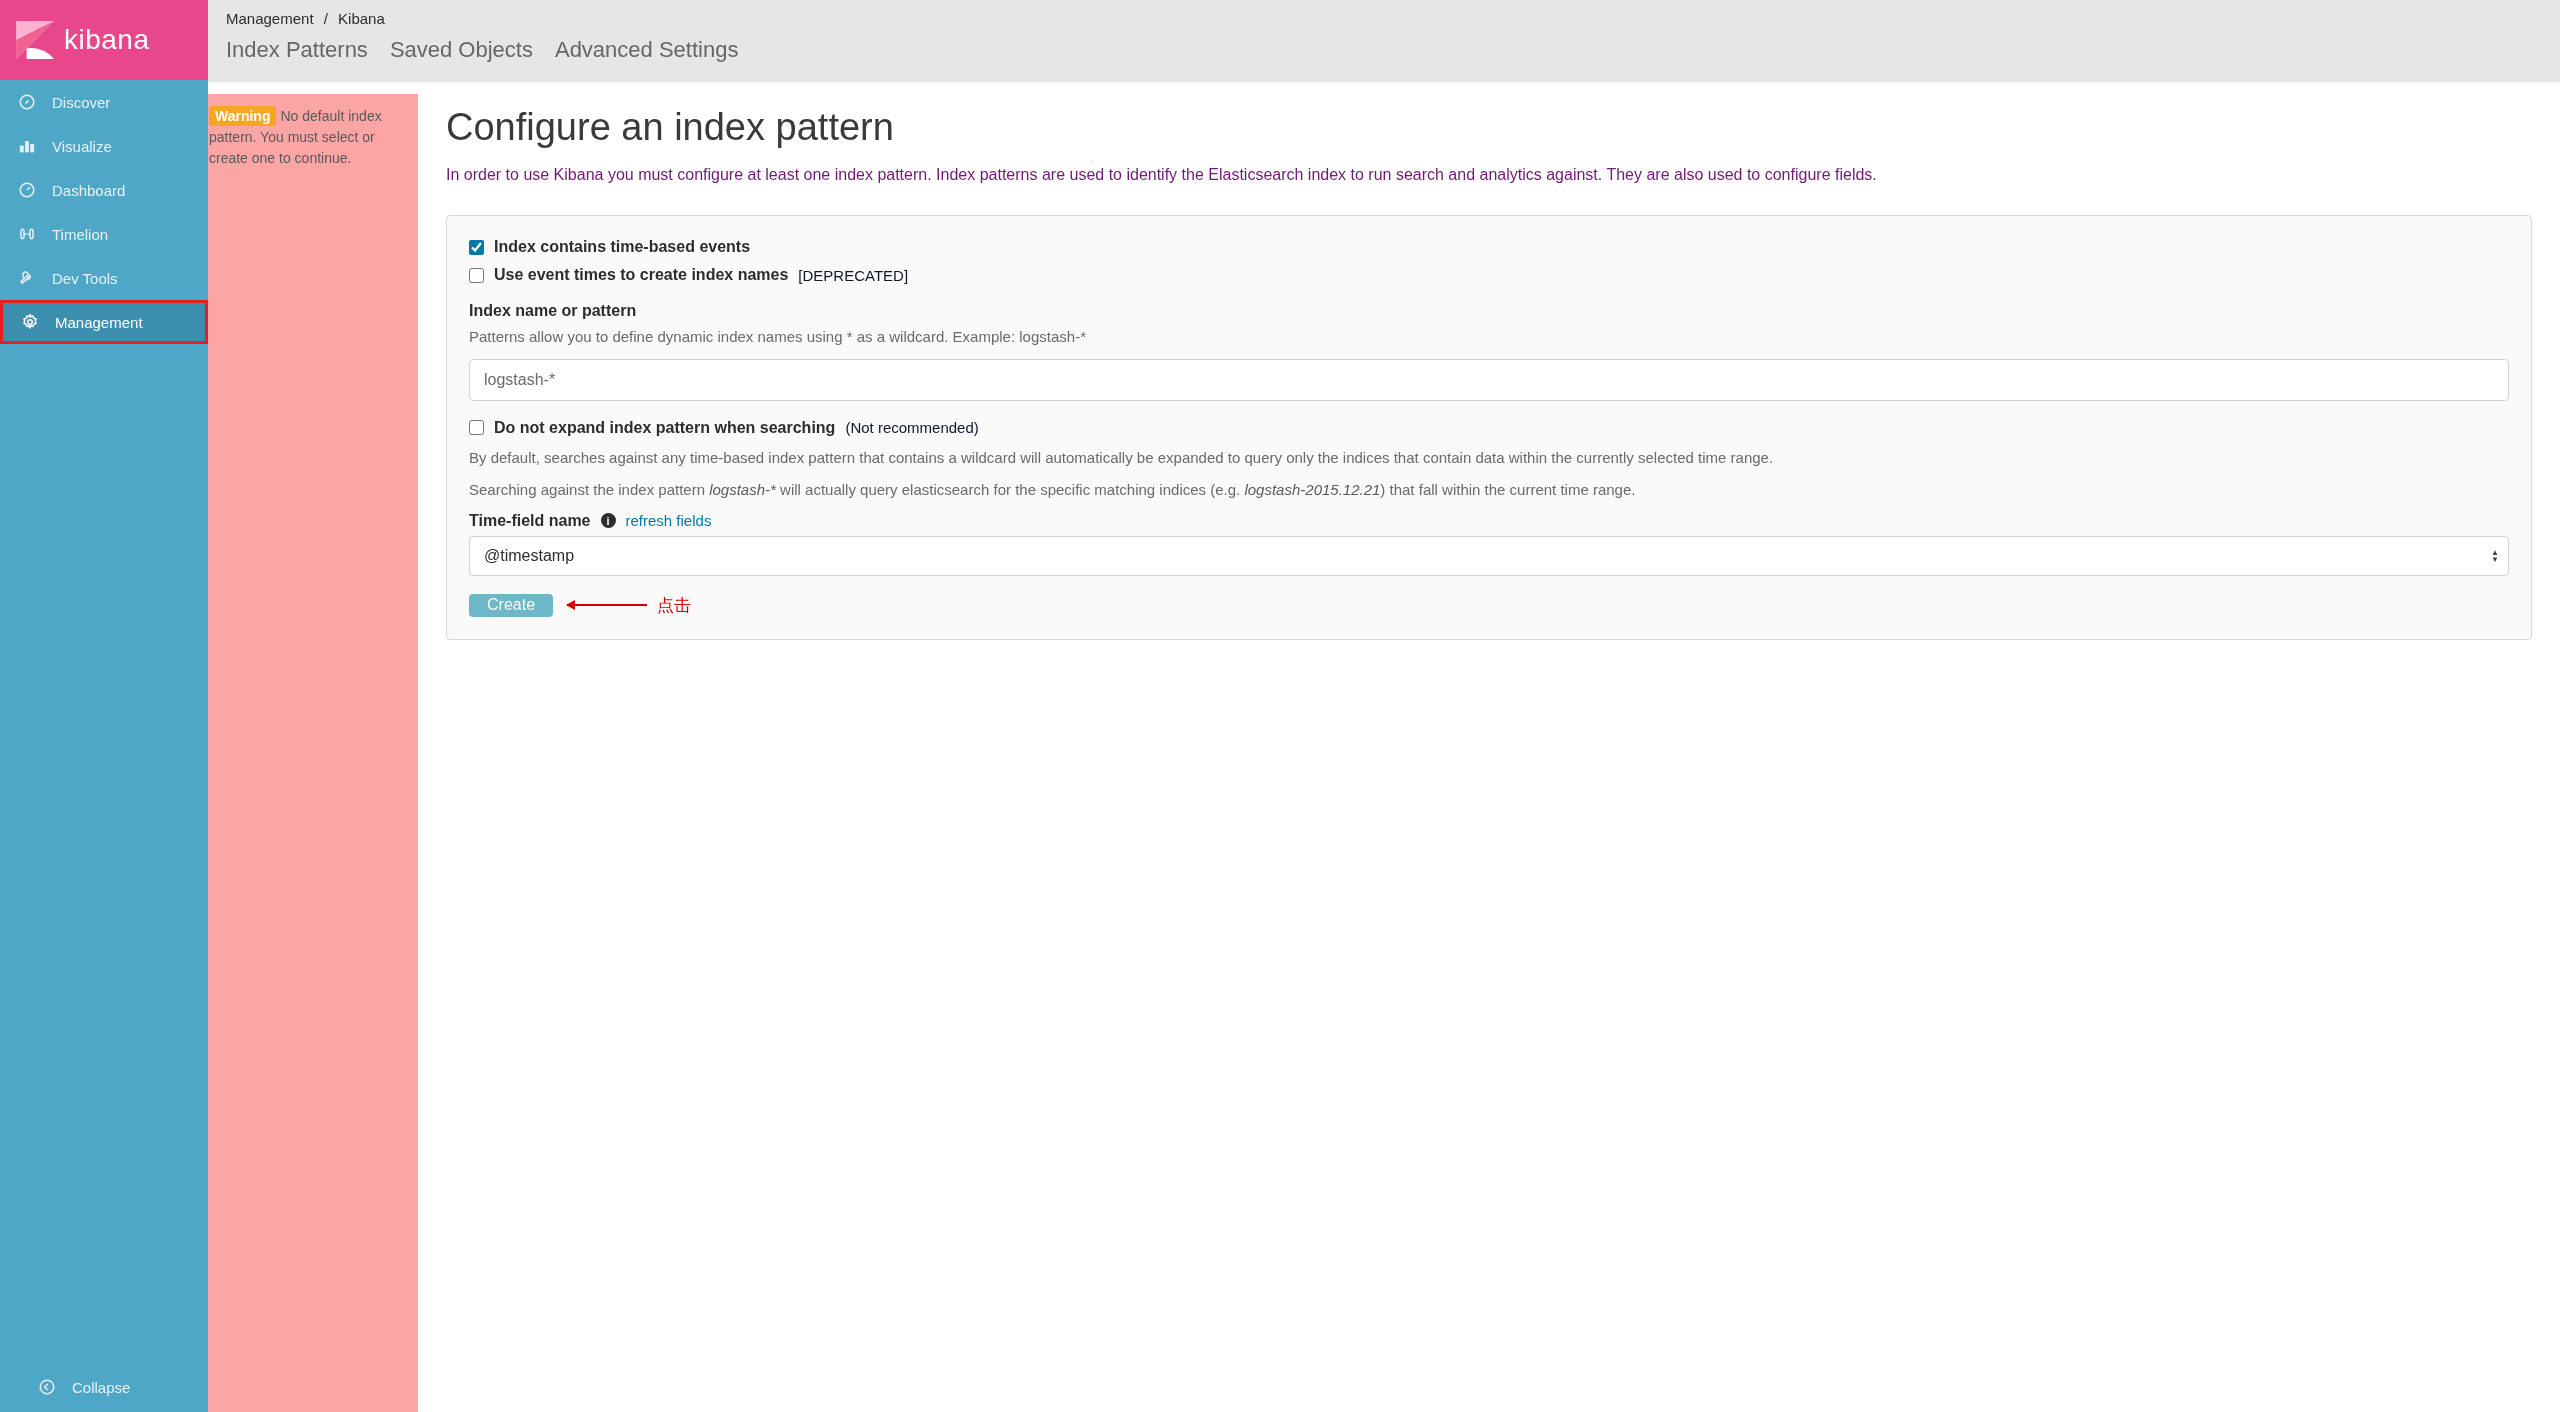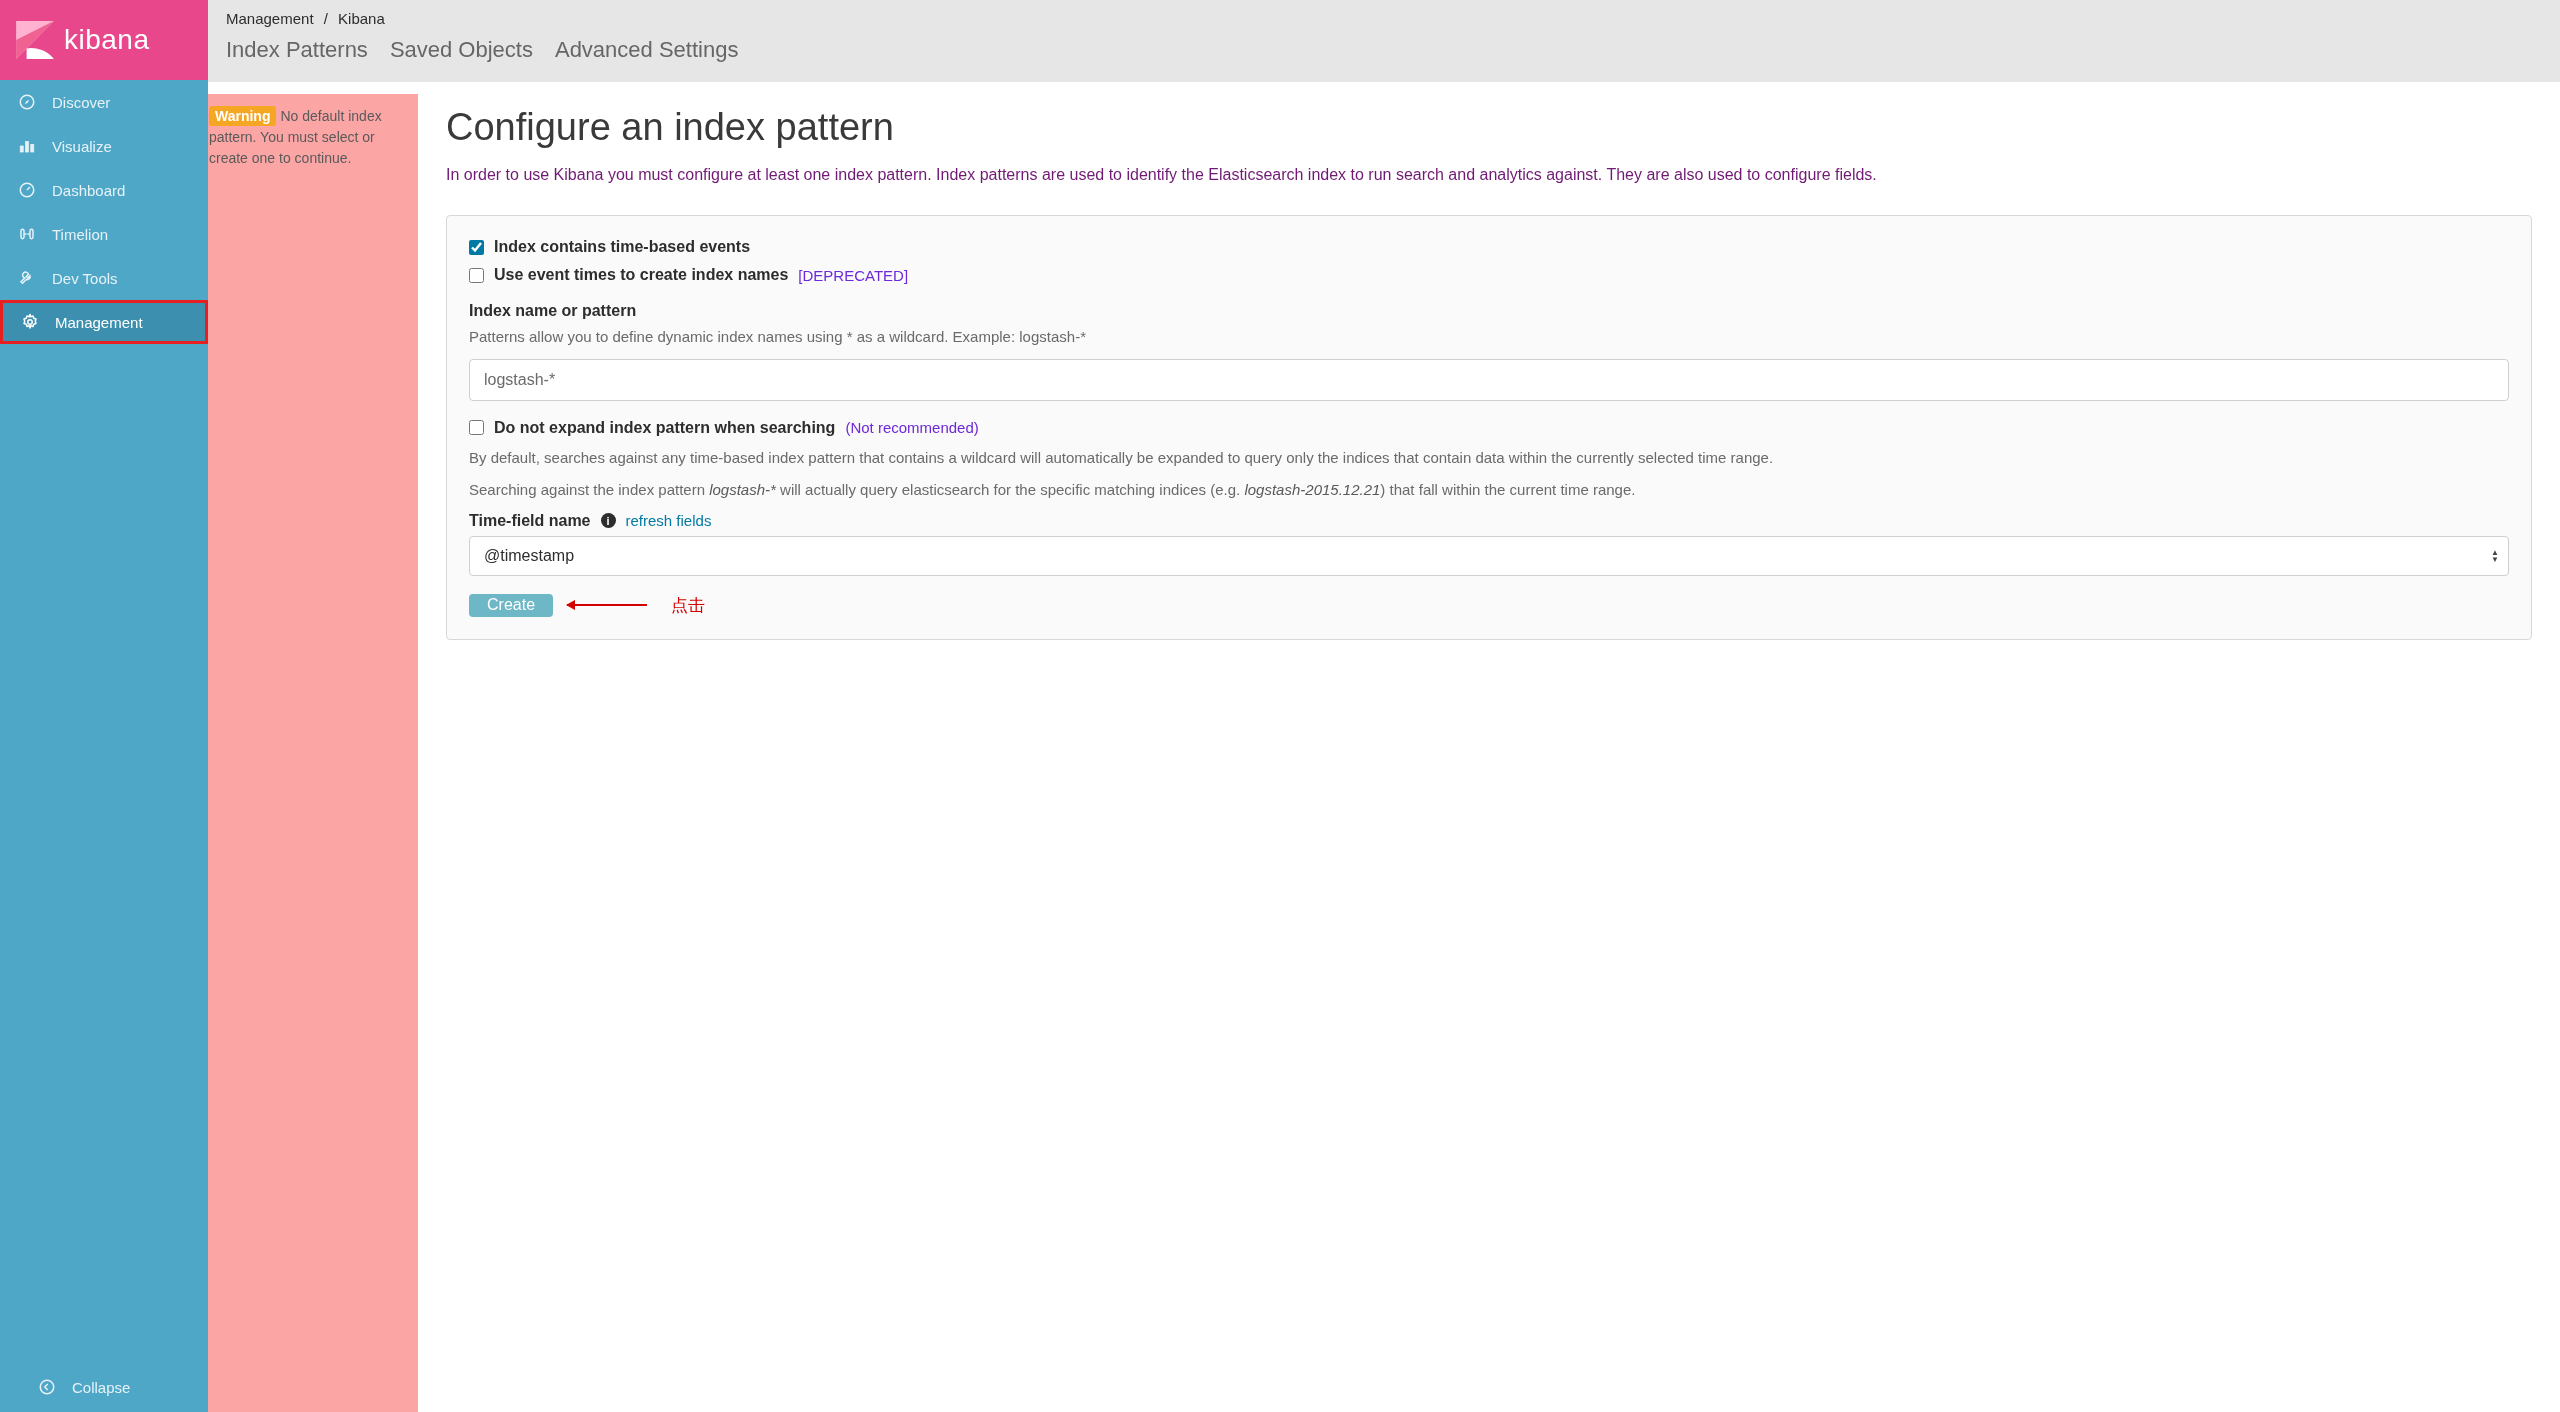--- a/index.html
+++ b/index.html
@@ -42,39 +42,39 @@
 
 .page { flex: 1; padding: 24px 28px; }
 .page-title { font-size: 38px; font-weight: 400; color: #3a3a3a; margin-bottom: 14px; }
 .page-desc { font-size: 16px; color: #701a75; line-height: 1.5; margin-bottom: 28px; }
 
 .form-card { border: 1px solid #d8d8d8; border-radius: 4px; background: #fafafa; padding: 22px 22px; }
 
 .chk-row { display: flex; align-items: center; gap: 10px; margin-bottom: 10px; }
 .chk-row input[type=checkbox] { width: 15px; height: 15px; accent-color: #0079a5; }
 .chk-label { font-weight: 700; font-size: 16px; color: #2d2d2d; }
-.chk-suffix { font-weight: 400; font-size: 15px; color: #6d28d9; }
+.chk-suffix { font-weight: 400; font-size: 15px; color: #0f172a; }
 
 .field-group { margin-top: 18px; }
 .field-label { font-weight: 700; font-size: 16px; color: #2d2d2d; margin-bottom: 6px; display: flex; align-items: center; gap: 10px; }
 .field-help { font-size: 15px; color: #6a6a6a; margin-bottom: 10px; line-height: 1.5; }
 .field-help em, .field-help .italic { font-style: italic; color: #5a5a5a; }
 
 .text-input { width: 100%; height: 42px; border: 1px solid #d0d0d0; background: #fff; border-radius: 4px; padding: 0 14px; font-size: 16px; color: #6a6a6a; font-family: inherit; }
 
 .select-wrap { position: relative; }
 .select-input { width: 100%; height: 40px; border: 1px solid #d0d0d0; background: #fff; border-radius: 4px; padding: 0 14px; font-size: 16px; color: #2d2d2d; appearance: none; }
 .select-arrows { position: absolute; right: 10px; top: 50%; transform: translateY(-50%); pointer-events: none; color: #444; font-size: 8px; line-height: 7px; }
 
 .info-icon { width: 15px; height: 15px; border-radius: 50%; background: #2d2d2d; color: #fff; display: inline-flex; align-items: center; justify-content: center; font-size: 11px; font-weight: 700; }
 .refresh-link { color: #0079a5; font-size: 15px; font-weight: 400; cursor: pointer; }
 
 .create-row { display: flex; align-items: center; gap: 14px; margin-top: 18px; }
 .btn-create { background: #6db7c6; color: #fff; border: none; border-radius: 4px; height: 23px; padding: 0 18px; font-size: 16px; cursor: pointer; }
-.arrow-annot { display: flex; align-items: center; color: #d40000; gap: 24px; }
+.arrow-annot { display: flex; align-items: center; color: #d40000; gap: 10px; }
 .arrow-line { width: 80px; height: 2px; background: #d40000; position: relative; }
 .arrow-line::before { content: ""; position: absolute; left: -1px; top: -4px; border-right: 9px solid #d40000; border-top: 5px solid transparent; border-bottom: 5px solid transparent; }
 .annot-text { font-size: 17px; color: #d40000; }
 </style>
 </head>
 <body>
 
 <div class="app">
   <aside class="sidebar">
     <div class="sidebar-header">

